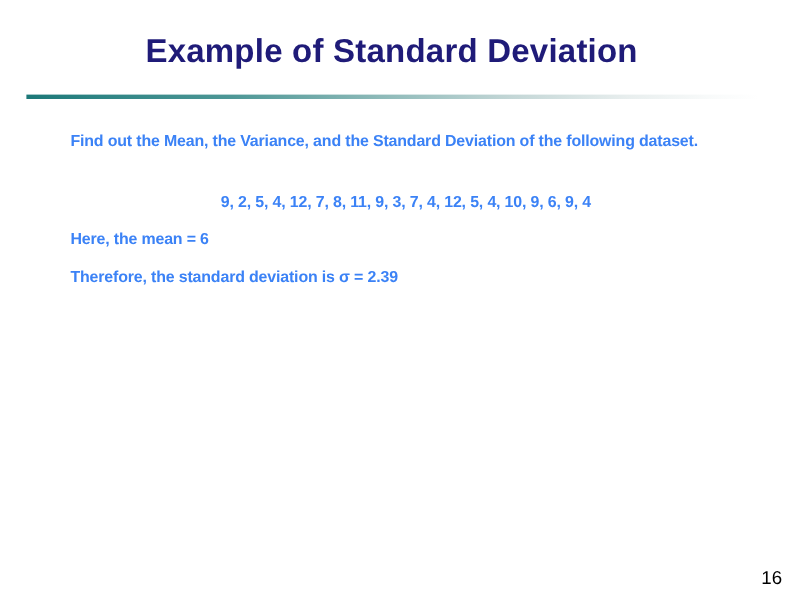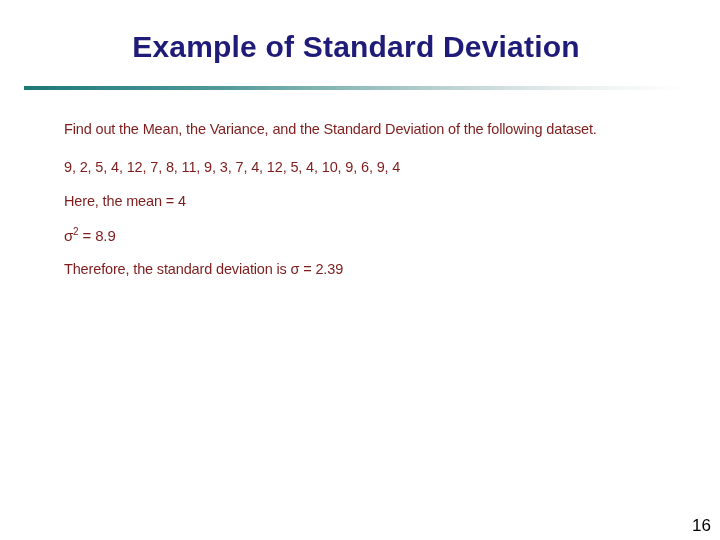--- a/index.html
+++ b/index.html
@@ -61,34 +61,35 @@
   .body-block {
     position: absolute;
     left: 64px;
     top: 112px;
     width: 610px;
   }
 
   .body-line {
     font-family: "Liberation Sans", "DejaVu Sans", sans-serif;
     font-size: 14.5px;
-    color: #7f1d1d;
+    color: #3b82f6;
     letter-spacing: -0.15px;
     white-space: nowrap;
+    font-weight: bold;
   }
 
   
   .para {
     white-space: normal;
     line-height: 34px;
     width: 604px;
     margin: 0;
   }
 
-  .gap-1  { margin-top: 14px; }
+  .gap-1  { margin-top: 31px; text-align: center; }
   .gap-2  { margin-top: 19px; }
   .gap-3  { margin-top: 19px; }
   .gap-4  { margin-top: 19px; }
   .gap-5  { margin-top: 19px; }
 
   .single { line-height: 15px; }
 
   .sup {
     font-size: 10px;
     vertical-align: super;
@@ -118,24 +119,23 @@
   <div class="slide-title">Example of Standard Deviation</div>
 
   <div class="title-rule"></div>
 
   <div class="body-block">
 
     <div class="body-line para">Find out the Mean, the Variance, and the Standard Deviation of the following dataset.</div>
 
     <div class="body-line single gap-1">9, 2, 5, 4, 12, 7, 8, 11, 9, 3, 7, 4, 12, 5, 4, 10, 9, 6, 9, 4</div>
 
-    <div class="body-line single gap-2">Here, the mean = 4</div>
+    <div class="body-line single gap-2">Here, the mean = 6</div>
 
 
-    <div class="body-line single gap-4 sigma-line"><span>σ</span><span class="sup">2</span><span> = 8.9</span></div>
 
     <div class="body-line single gap-5">Therefore, the standard deviation is σ  = 2.39</div>
 
   </div>
 
   <div class="page-number">16</div>
 
 </div>
 
 </body></html>

